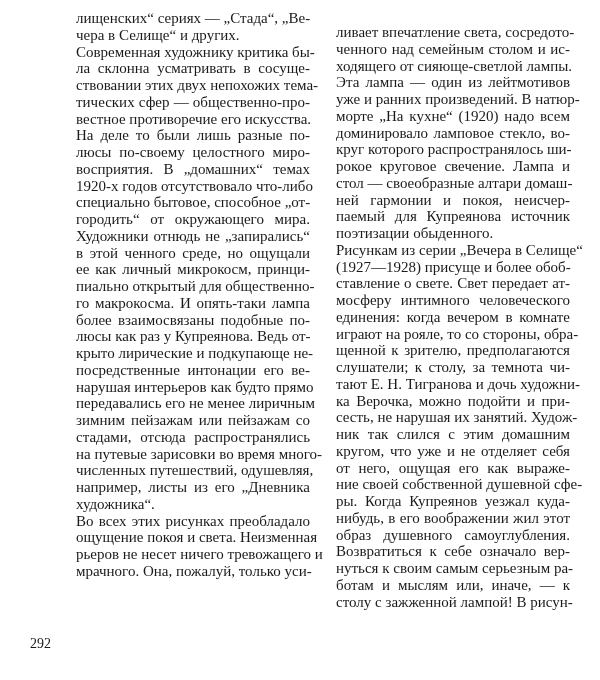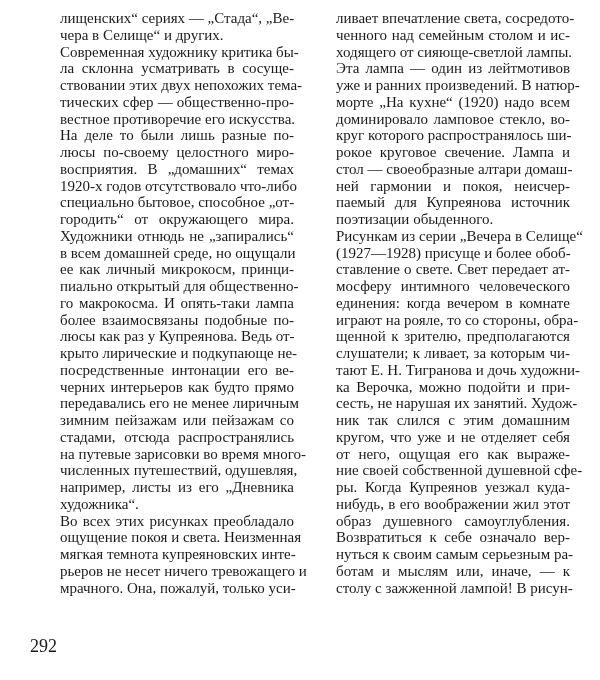--- a/index.html
+++ b/index.html
@@ -1,62 +1,61 @@
 <!DOCTYPE html>
 <html><head>
 <meta charset="utf-8">
 <style>
   html, body { margin: 0; padding: 0; background: #ffffff; }
   body { width: 600px; height: 680px; position: relative; overflow: hidden;
          font-family: "Liberation Serif", "DejaVu Serif", serif; color: #1a1a1a; }
   .col { position: absolute; top: 10px; width: 234px; font-size: 15px; line-height: 16.75px; }
-  .col.left { left: 60px; }
-  .col.right { left: 336px; }
+  .col.left { left: 76px; }
+  .col.right { left: 336px; margin-top: 14px; }
   .line { display: block; white-space: nowrap; text-align: justify; text-align-last: justify; height: 16.75px; overflow: visible; }
   .line.last { text-align-last: left; }
-  .page-number { position: absolute; left: 30px; top: 636px; font-size: 18px; }
+  .page-number { position: absolute; left: 30px; top: 636px; font-size: 14px; }
 </style>
 </head>
 <body>
 
 <div>
   <div class="col left" id="left-col">
       <span class="line">лищенских“ сериях — „Стада“, „Ве-</span>
       <span class="line last">чера в Селище“ и других.</span>
       <span class="line">Современная художнику критика бы-</span>
       <span class="line">ла склонна усматривать в сосуще-</span>
       <span class="line">ствовании этих двух непохожих тема-</span>
       <span class="line">тических сфер — общественно-про-</span>
       <span class="line">вестное противоречие его искусства.</span>
       <span class="line">На деле то были лишь разные по-</span>
       <span class="line">люсы по-своему целостного миро-</span>
       <span class="line">восприятия. В „домашних“ темах</span>
       <span class="line">1920-х годов отсутствовало что-либо</span>
       <span class="line">специально бытовое, способное „от-</span>
       <span class="line">городить“ от окружающего мира.</span>
       <span class="line">Художники отнюдь не „запирались“</span>
-      <span class="line">в всем домашней среде, но ощущали</span>
+      <span class="line">в этой ченного среде, но ощущали</span>
       <span class="line">ее как личный микрокосм, принци-</span>
       <span class="line">пиально открытый для общественно-</span>
       <span class="line">го макрокосма. И опять-таки лампа</span>
       <span class="line">более взаимосвязаны подобные по-</span>
       <span class="line">люсы как раз у Купреянова. Ведь от-</span>
       <span class="line">крыто лирические и подкупающе не-</span>
       <span class="line">посредственные интонации его ве-</span>
-      <span class="line">черних интерьеров как будто прямо</span>
+      <span class="line">нарушая интерьеров как будто прямо</span>
       <span class="line">передавались его не менее лиричным</span>
       <span class="line">зимним пейзажам или пейзажам со</span>
       <span class="line">стадами, отсюда распространялись</span>
       <span class="line">на путевые зарисовки во время много-</span>
       <span class="line">численных путешествий, одушевляя,</span>
       <span class="line">например, листы из его „Дневника</span>
       <span class="line last">художника“.</span>
       <span class="line">Во всех этих рисунках преобладало</span>
       <span class="line">ощущение покоя и света. Неизменная</span>
-      <span class="line">мягкая темнота купреяновских инте-</span>
       <span class="line">рьеров не несет ничего тревожащего и</span>
       <span class="line">мрачного. Она, пожалуй, только уси-</span>
     </div>
   <div class="col right" id="right-col">
       <span class="line">ливает впечатление света, сосредото-</span>
       <span class="line">ченного над семейным столом и ис-</span>
       <span class="line">ходящего от сияюще-светлой лампы.</span>
       <span class="line">Эта лампа — один из лейтмотивов</span>
       <span class="line">уже и ранних произведений. В натюр-</span>
       <span class="line">морте „На кухне“ (1920) надо всем</span>
@@ -67,21 +66,21 @@
       <span class="line">ней гармонии и покоя, неисчер-</span>
       <span class="line">паемый для Купреянова источник</span>
       <span class="line last">поэтизации обыденного.</span>
       <span class="line">Рисункам из серии „Вечера в Селище“</span>
       <span class="line">(1927—1928) присуще и более обоб-</span>
       <span class="line">ставление о свете. Свет передает ат-</span>
       <span class="line">мосферу интимного человеческого</span>
       <span class="line">единения: когда вечером в комнате</span>
       <span class="line">играют на рояле, то со стороны, обра-</span>
       <span class="line">щенной к зрителю, предполагаются</span>
-      <span class="line">слушатели; к ливает, за которым чи-</span>
+      <span class="line">слушатели; к столу, за темнота чи-</span>
       <span class="line">тают Е. Н. Тигранова и дочь художни-</span>
       <span class="line">ка Верочка, можно подойти и при-</span>
       <span class="line">сесть, не нарушая их занятий. Худож-</span>
       <span class="line">ник так слился с этим домашним</span>
       <span class="line">кругом, что уже и не отделяет себя</span>
       <span class="line">от него, ощущая его как выраже-</span>
       <span class="line">ние своей собственной душевной сфе-</span>
       <span class="line">ры. Когда Купреянов уезжал куда-</span>
       <span class="line">нибудь, в его воображении жил этот</span>
       <span class="line">образ душевного самоуглубления.</span>

